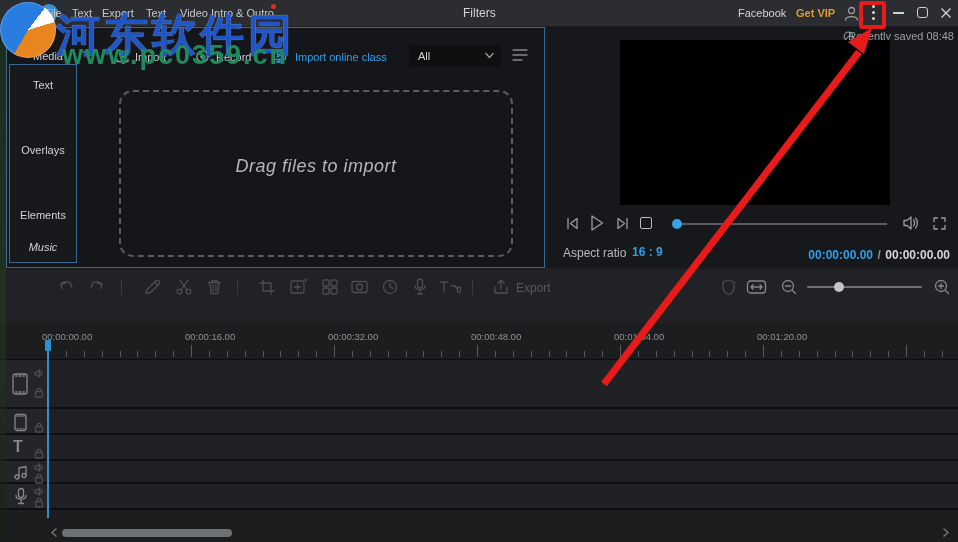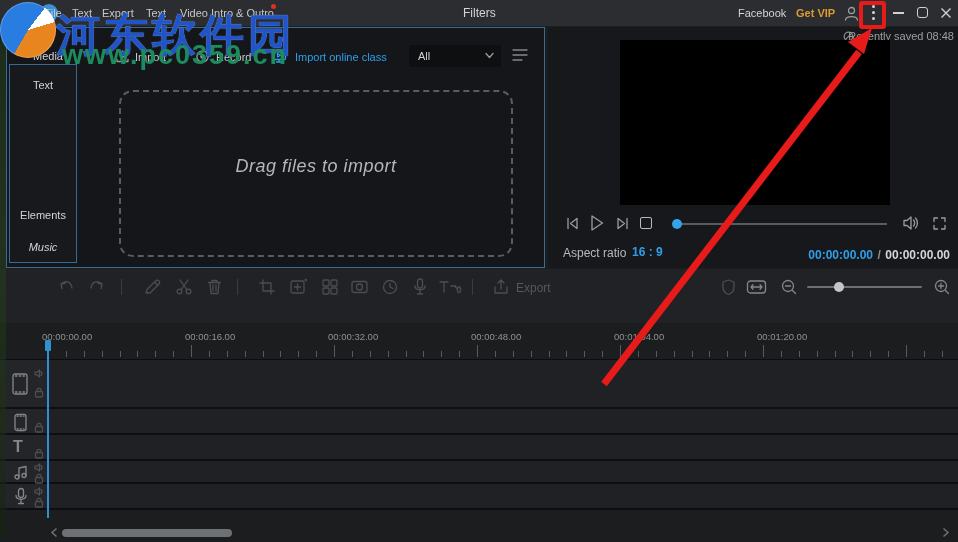--- a/index.html
+++ b/index.html
@@ -124,20 +124,21 @@
       <svg class="abs" style="right:7px;top:7px;" width="9" height="7" viewBox="0 0 9 7">
         <path class="ic" d="M1 1.5 L4.5 5.5 L8 1.5"></path>
       </svg>
     </div>
     <svg class="abs" style="left:504px;top:19px;" width="18" height="16" viewBox="0 0 18 16">
       <path class="ic ic-mid" d="M2 3 H16 M2 8 H16 M2 13 H11"></path>
     </svg>
 
     <div class="abs side-tabs">
       <div class="abs side-item" style="top:4px;">Text</div>
+      <div class="abs side-item" style="top:69px;">Overlays</div>
       <div class="abs side-item" style="top:134px;">Elements</div>
       <div class="abs side-item" style="top:166px;font-style:italic;">Music</div>
     </div>
 
     <div class="abs drag-zone">
       <div class="abs drag-hint">Drag files to import</div>
     </div>
   </div>
 
   <div class="abs preview-panel">

